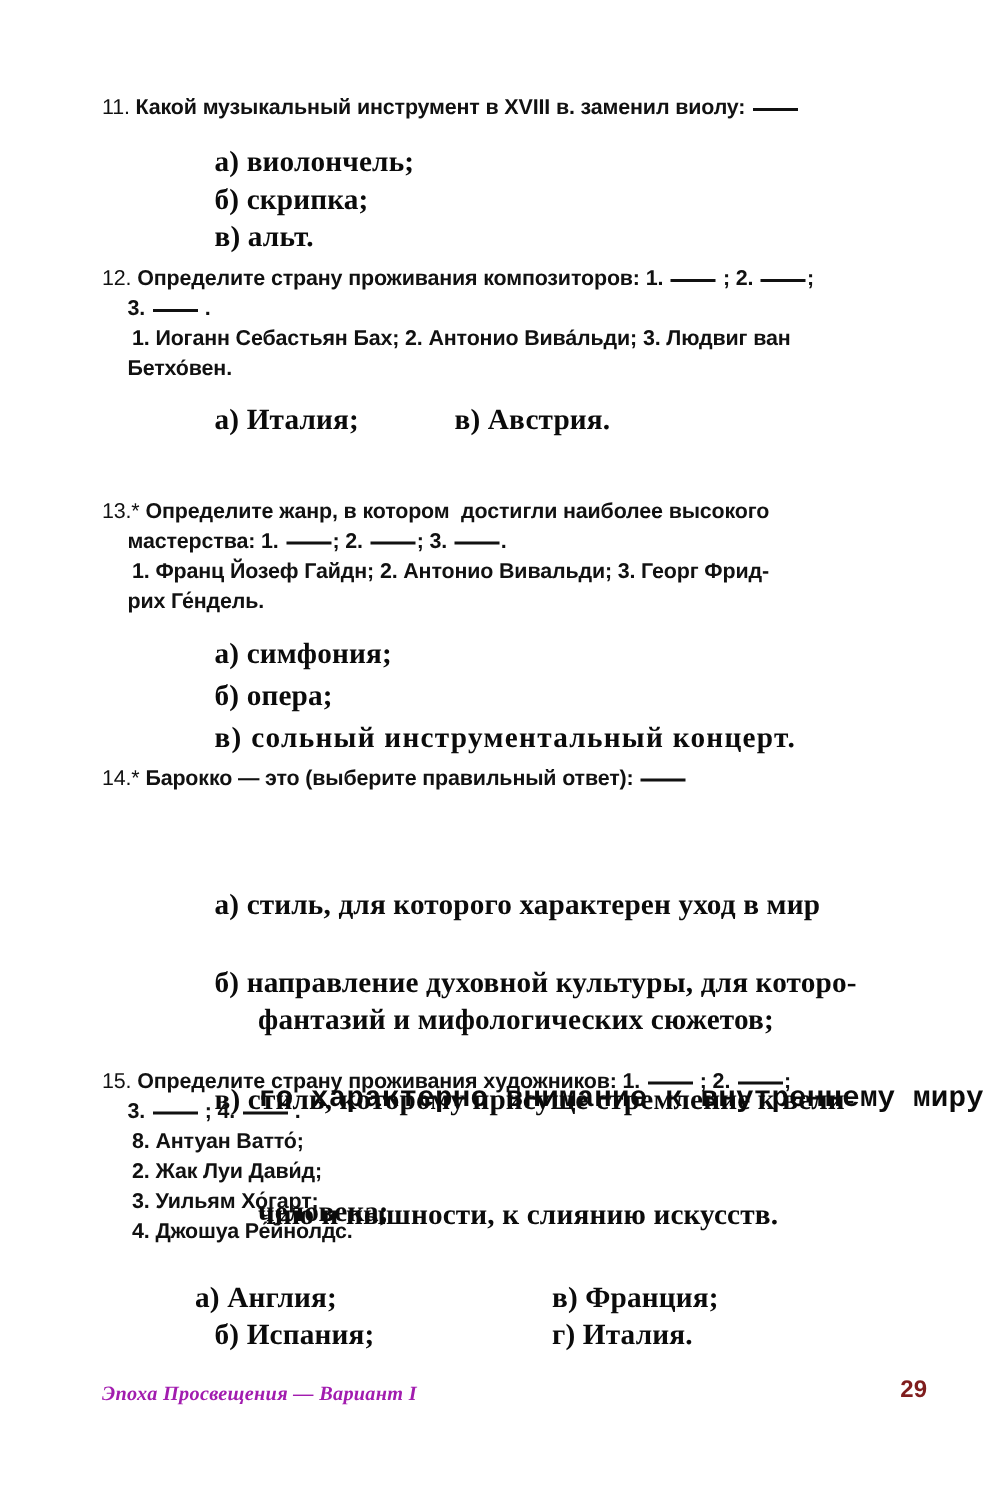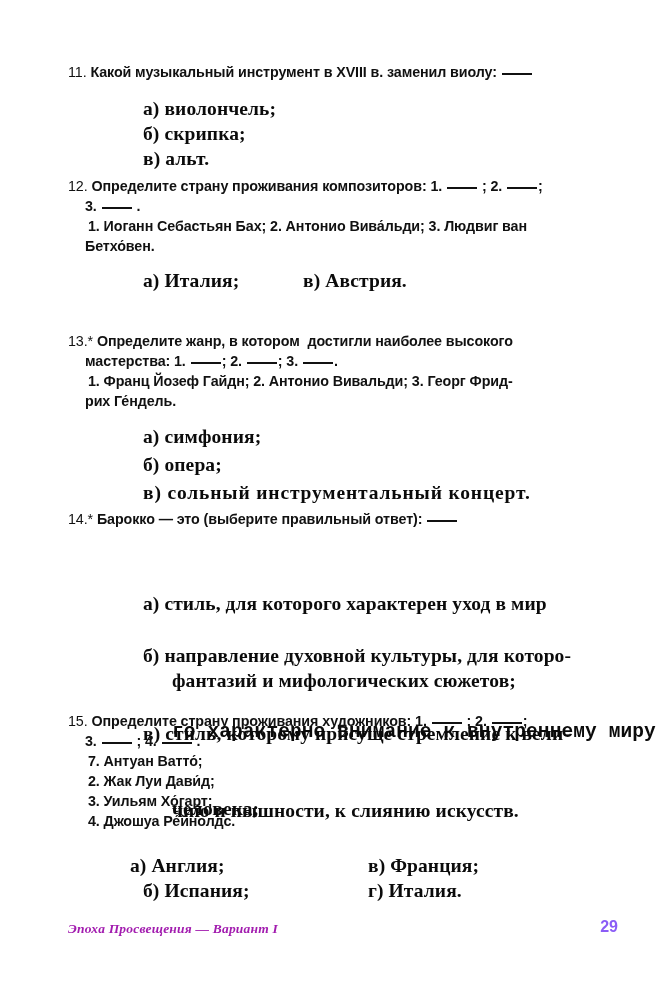--- a/index.html
+++ b/index.html
@@ -79,21 +79,21 @@
     white-space: pre;
   }
   .footer-page {
     position: absolute;
     left: 578px;
     width: 40px;
     text-align: right;
     font-family: "Liberation Sans", sans-serif;
     font-weight: 700;
     font-size: 16px;
-    color: #8b5cf6;
+    color: #7f1d1d;
   }
 </style>
 </head>
 <body>
 
 <div class="page">
 
   <div class="q-block" style="top:62px;">
     <div class="q-line first"><span class="qnum">11.</span> <span>Какой музыкальный инструмент в XVIII в. заменил виолу:</span> <span class="blank"></span></div>
   </div>
@@ -136,21 +136,21 @@
   </div>
 
   <div class="ans" style="left:95px; top:670px;">
     <span class="ans-wrapline"><span>в)</span> <span>стиль, которому присуще стремление к вели-</span></span>
     <span class="ans-wrapline" style="padding-left:29px;">чию и пышности, к слиянию искусств.</span>
   </div>
 
   <div class="q-block" style="top:711px;">
     <div class="q-line first"><span class="qnum">15.</span> <span>Определите страну проживания художников: 1.</span> <span class="blank"></span> <span>; 2.</span> <span class="blank"></span><span>;</span></div>
     <div class="q-line indent"><span>3.</span> <span class="blank"></span> <span>; 4.</span> <span class="blank"></span> <span>.</span></div>
-    <div class="q-line names">7. Антуан Ватто́;</div>
+    <div class="q-line names">8. Антуан Ватто́;</div>
     <div class="q-line names">2. Жак Луи Дави́д;</div>
     <div class="q-line names">3. Уильям Хо́гарт;</div>
     <div class="q-line names">4. Джошуа Ре́йнолдс.</div>
   </div>
 
   <div class="ans" style="left:82px; top:853px;"><span>а)</span> <span>Англия;</span></div>
   <div class="ans" style="left:95px; top:878px;"><span>б)</span> <span>Испания;</span></div>
   <div class="ans" style="left:320px; top:853px;"><span>в)</span> <span>Франция;</span></div>
   <div class="ans" style="left:320px; top:878px;"><span>г)</span> <span>Италия.</span></div>
 

